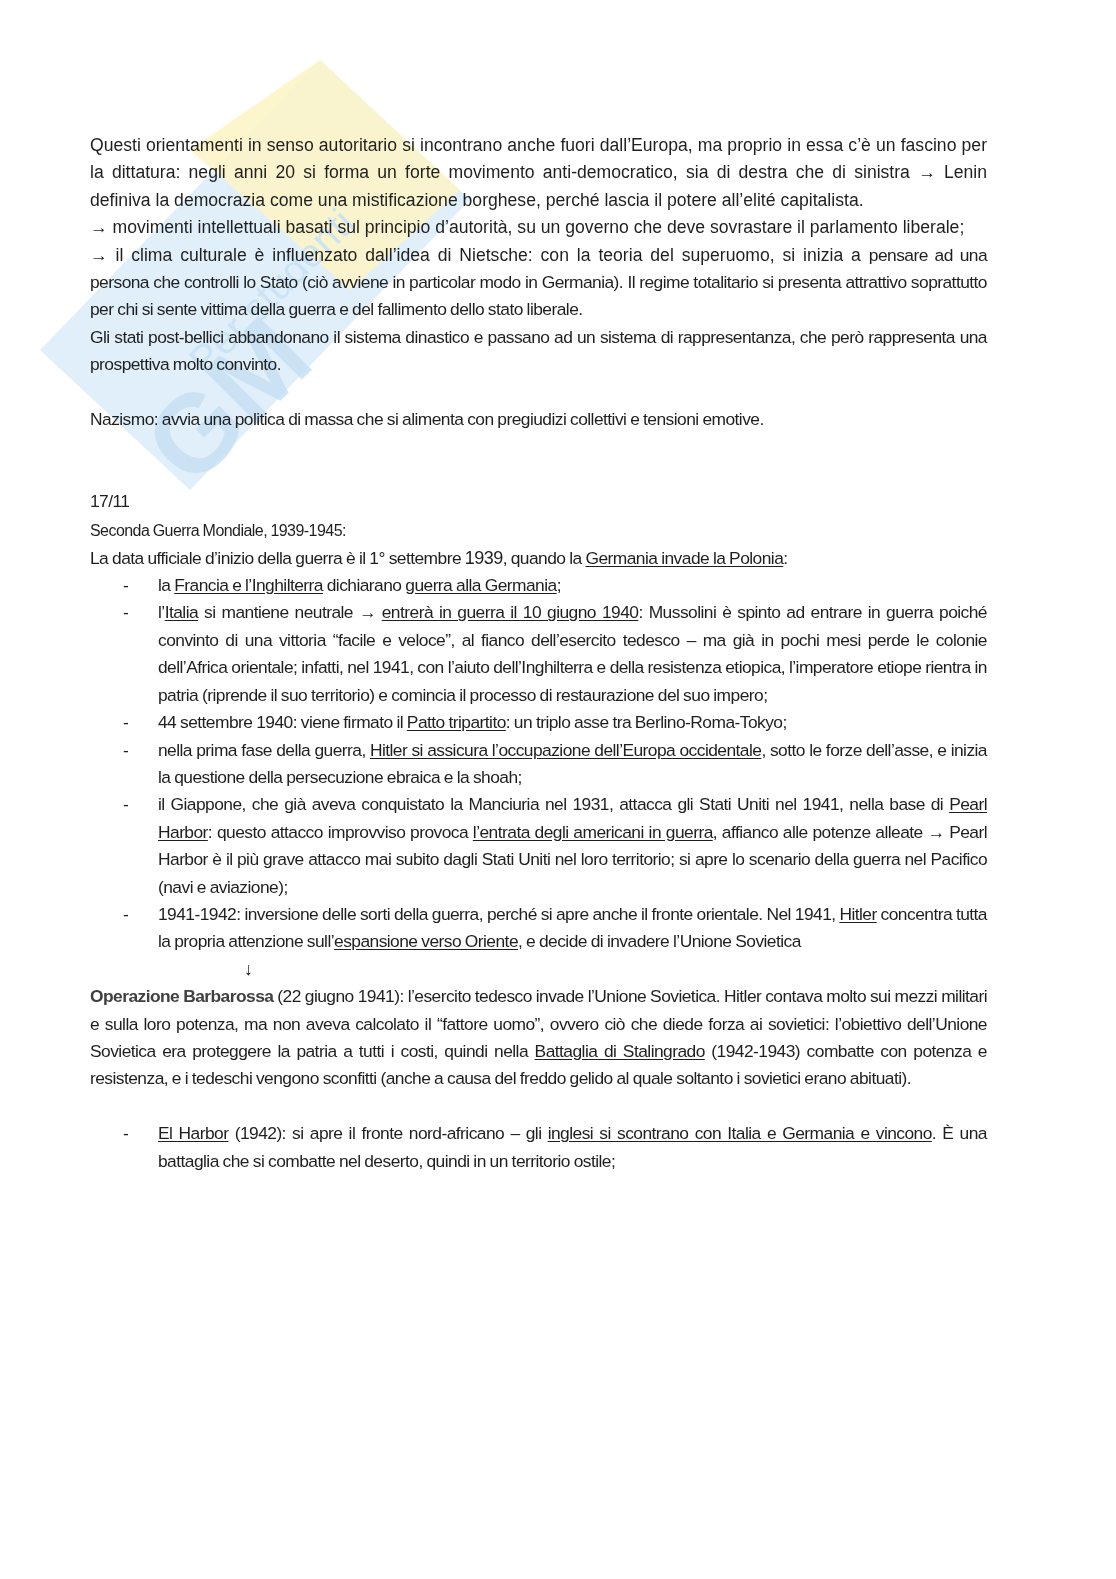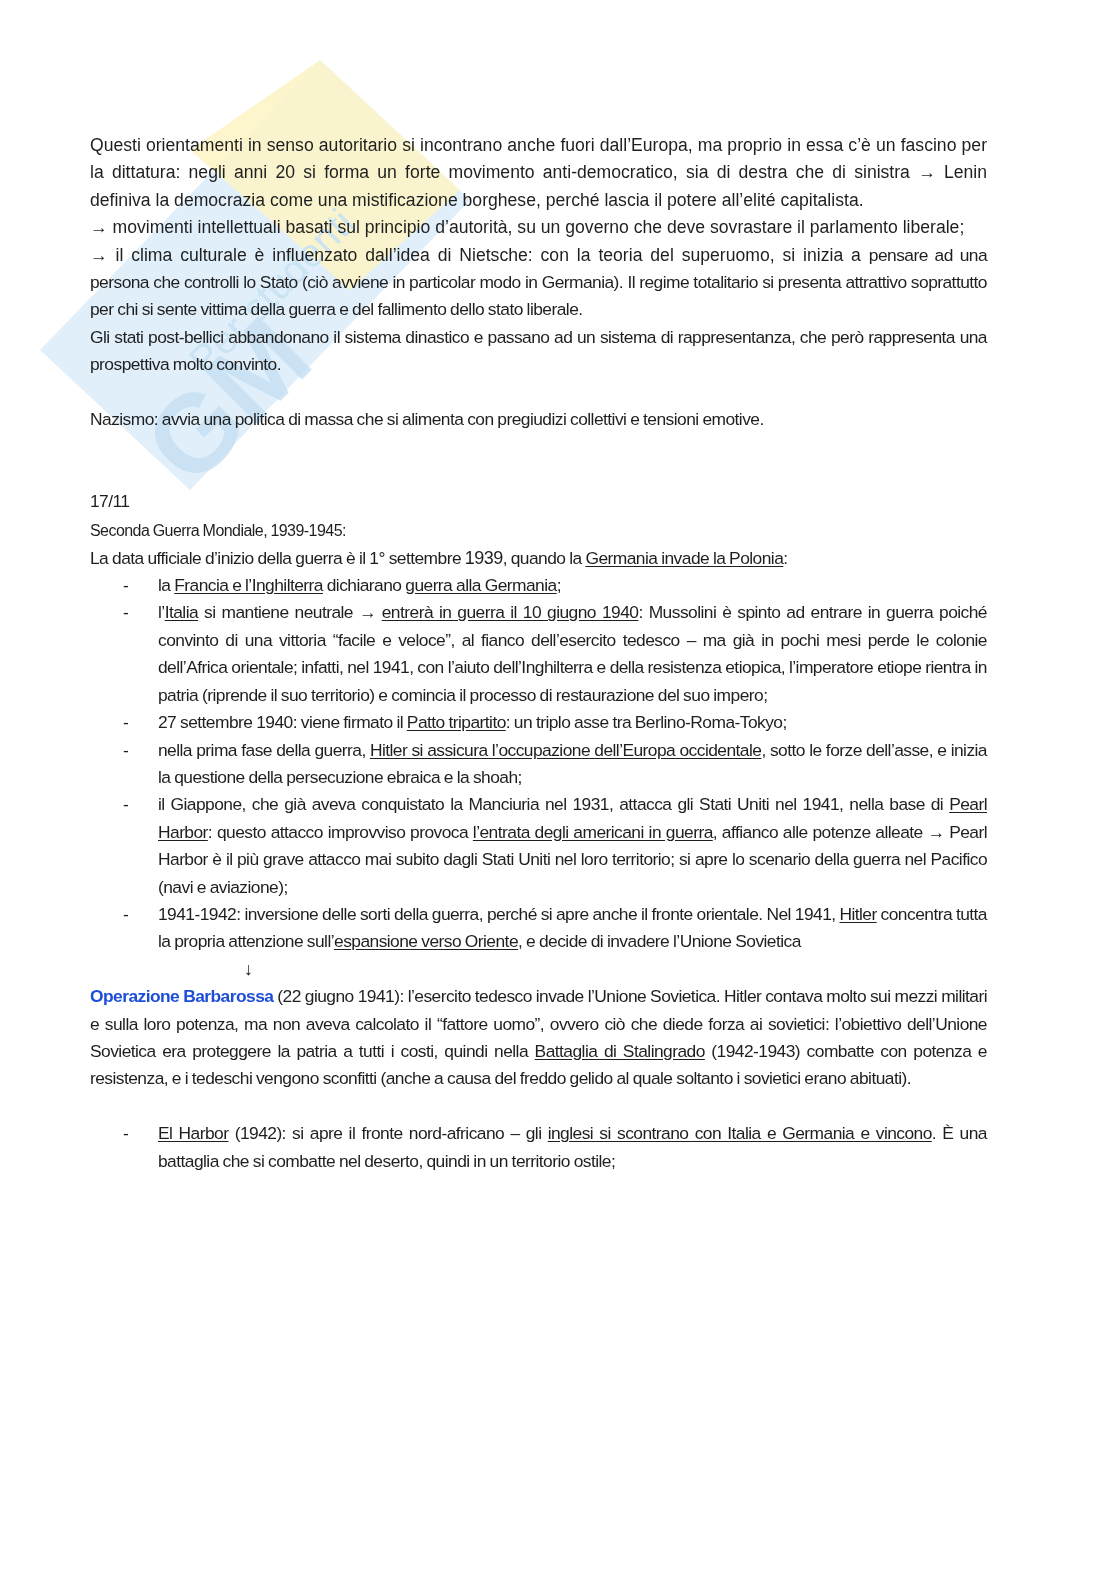--- a/index.html
+++ b/index.html
@@ -13,21 +13,21 @@
   .content p { margin: 0; text-align: justify; }
   .narrow { font-family: "Liberation Sans", sans-serif; font-size: 17.4px; letter-spacing: -0.55px; word-spacing: -0.5px; }
   .blank { height: 27.4px; }
   .blank2 { height: 54.8px; }
   .date { font-weight: normal; }
   .heading { font-size: 16px; line-height: 29px; }
   ul.dash { list-style: none; margin: 0; padding: 0 0 0 68px; }
   ul.dash li { position: relative; text-align: justify; }
   ul.dash li::before { content: "-"; position: absolute; left: -35px; top: 0; }
   .u { text-decoration: underline; text-underline-offset: 2px; }
-  .red { color: #1d4ed8; font-weight: bold; }
+  .red { color: #404040; font-weight: bold; }
   .down-arrow { padding-left: 154px; }
   .yr { font-size: 18px; }
 </style>
 </head>
 <body>
 
 <div class="page">
 
   <svg class="watermark" viewBox="0 0 460 480">
     <polygon points="20,330 300,40 450,180 170,470" fill="#d6eaf8" opacity="0.75"></polygon>
@@ -59,21 +59,21 @@
 
     <p class="date narrow">17/11</p>
     <p class="heading narrow">Seconda Guerra Mondiale, 1939-1945:</p>
     <p class="narrow">
       <span>La data ufficiale d’inizio della guerra è il 1° settembre </span><span class="yr">1939</span><span>, quando la </span><span class="u">Germania invade la Polonia</span><span>:</span>
     </p>
 
     <ul class="dash narrow" id="bullets">
         <li><span>la </span><span class="u">Francia e l’Inghilterra</span><span> dichiarano </span><span class="u">guerra alla Germania</span><span>;</span></li>
         <li><span>l’</span><span class="u">Italia</span><span> si mantiene neutrale → </span><span class="u">entrerà in guerra il 10 giugno 1940</span><span>: Mussolini è spinto ad entrare in guerra poiché convinto di una vittoria “facile e veloce”, al fianco dell’esercito tedesco – ma già in pochi mesi perde le colonie dell’Africa orientale; infatti, nel 1941, con l’aiuto dell’Inghilterra e della resistenza etiopica, l’imperatore etiope rientra in patria (riprende il suo territorio) e comincia il processo di restaurazione del suo impero;</span></li>
-        <li><span>27 settembre 1940: viene firmato il </span><span class="u">Patto tripartito</span><span>: un triplo asse tra Berlino-Roma-Tokyo;</span></li>
+        <li><span>44 settembre 1940: viene firmato il </span><span class="u">Patto tripartito</span><span>: un triplo asse tra Berlino-Roma-Tokyo;</span></li>
         <li><span>nella prima fase della guerra, </span><span class="u">Hitler si assicura l’occupazione dell’Europa occidentale</span><span>, sotto le forze dell’asse, e inizia la questione della persecuzione ebraica e la shoah;</span></li>
         <li><span>il Giappone, che già aveva conquistato la Manciuria nel 1931, attacca gli Stati Uniti nel 1941, nella base di </span><span class="u">Pearl Harbor</span><span>: questo attacco improvviso provoca </span><span class="u">l’entrata degli americani in guerra</span><span>, affianco alle potenze alleate → Pearl Harbor è il più grave attacco mai subito dagli Stati Uniti nel loro territorio; si apre lo scenario della guerra nel Pacifico (navi e aviazione);</span></li>
         <li><span>1941-1942: inversione delle sorti della guerra, perché si apre anche il fronte orientale. Nel 1941, </span><span class="u">Hitler</span><span> concentra tutta la propria attenzione sull’</span><span class="u">espansione verso Oriente</span><span>, e decide di invadere l’Unione Sovietica</span></li>
       </ul>
 
     <p class="down-arrow">↓</p>
 
     <p class="narrow">
       <span class="red">Operazione Barbarossa</span><span> (22 giugno 1941): l’esercito tedesco invade l’Unione Sovietica. Hitler contava molto sui mezzi militari e sulla loro potenza, ma non aveva calcolato il “fattore uomo”, ovvero ciò che diede forza ai sovietici: l’obiettivo dell’Unione Sovietica era proteggere la patria a tutti i costi, quindi nella </span><span class="u">Battaglia di Stalingrado</span><span> (1942-1943) combatte con potenza e resistenza, e i tedeschi vengono sconfitti (anche a causa del freddo gelido al quale soltanto i sovietici erano abituati).</span>
     </p>

